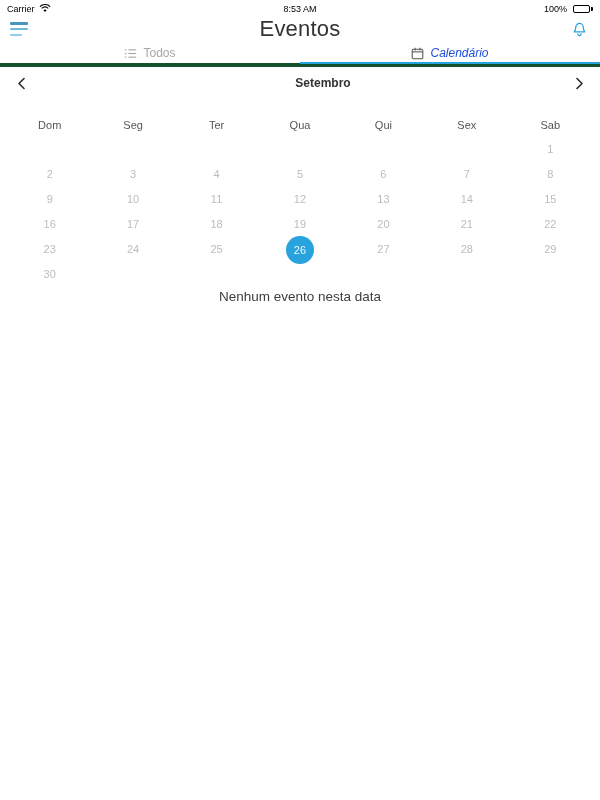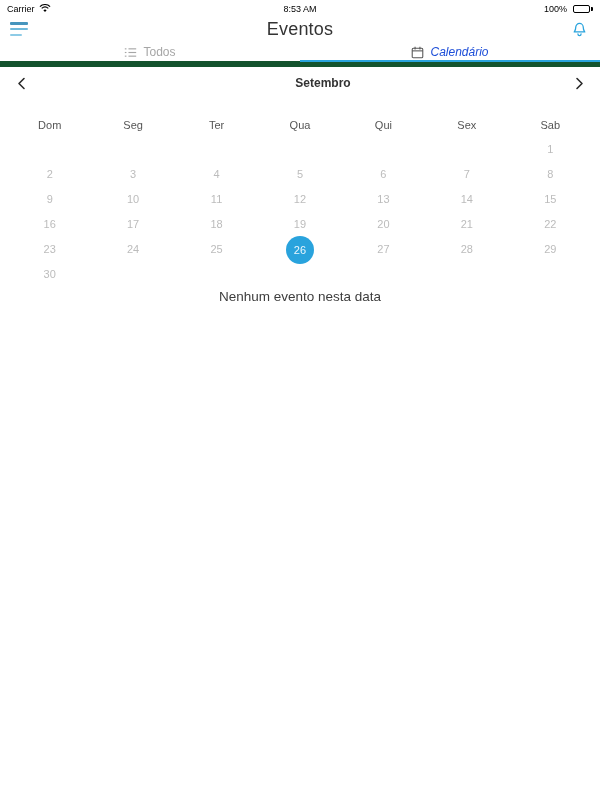--- a/index.html
+++ b/index.html
@@ -24,32 +24,32 @@
   .battery-fill { width: 100%; height: 100%; background: #000; border-radius: 1px; }
   .battery-tip { width: 2px; height: 4px; background: #000; border-radius: 0 1px 1px 0; margin-left: 1px; }
 
   
   .header {
     height: 28px; display: flex; align-items: center; justify-content: space-between;
     padding: 0 10px; position: relative;
   }
   .page-title {
     position: absolute; left: 0; right: 0; text-align: center;
-    font-size: 18px; font-weight: 300; color: #333; letter-spacing: .2px;
+    font-size: 22px; font-weight: 300; color: #333; letter-spacing: .2px;
   }
   .hamburger { width: 20px; height: 14px; display: flex; flex-direction: column; justify-content: space-between; cursor: pointer; z-index: 2; }
   .hamburger .bar { height: 2.5px; border-radius: 1px; }
   .hamburger .bar1 { width: 18px; background: #4695bd; }
   .hamburger .bar2 { width: 18px; background: #6fb9da; }
   .hamburger .bar3 { width: 12px; background: #8ecbe6; }
   .bell-btn { width: 22px; height: 22px; display: flex; align-items: center; justify-content: center; cursor: pointer; z-index: 2; }
   .bell-svg { width: 17px; height: 17px; display: block; }
 
   
-  .tab-bar { display: flex; height: 24px; border-bottom: 6px solid #14532d; }
+  .tab-bar { display: flex; height: 24px; border-bottom: 4px solid #14532d; }
   .tab {
     flex: 1; display: flex; align-items: center; justify-content: center; gap: 6px;
     font-size: 12px; color: #a6a6a6; cursor: pointer; position: relative;
   }
   .tab.active { color: #1d4ed8; font-style: italic; }
   .tab.active::after {
     content: ""; position: absolute; left: 0; right: 0; bottom: -1px; height: 2px;
     background: var(--accent, #29a3dd);
   }
   .tab-icon { width: 13px; height: 13px; display: block; }

